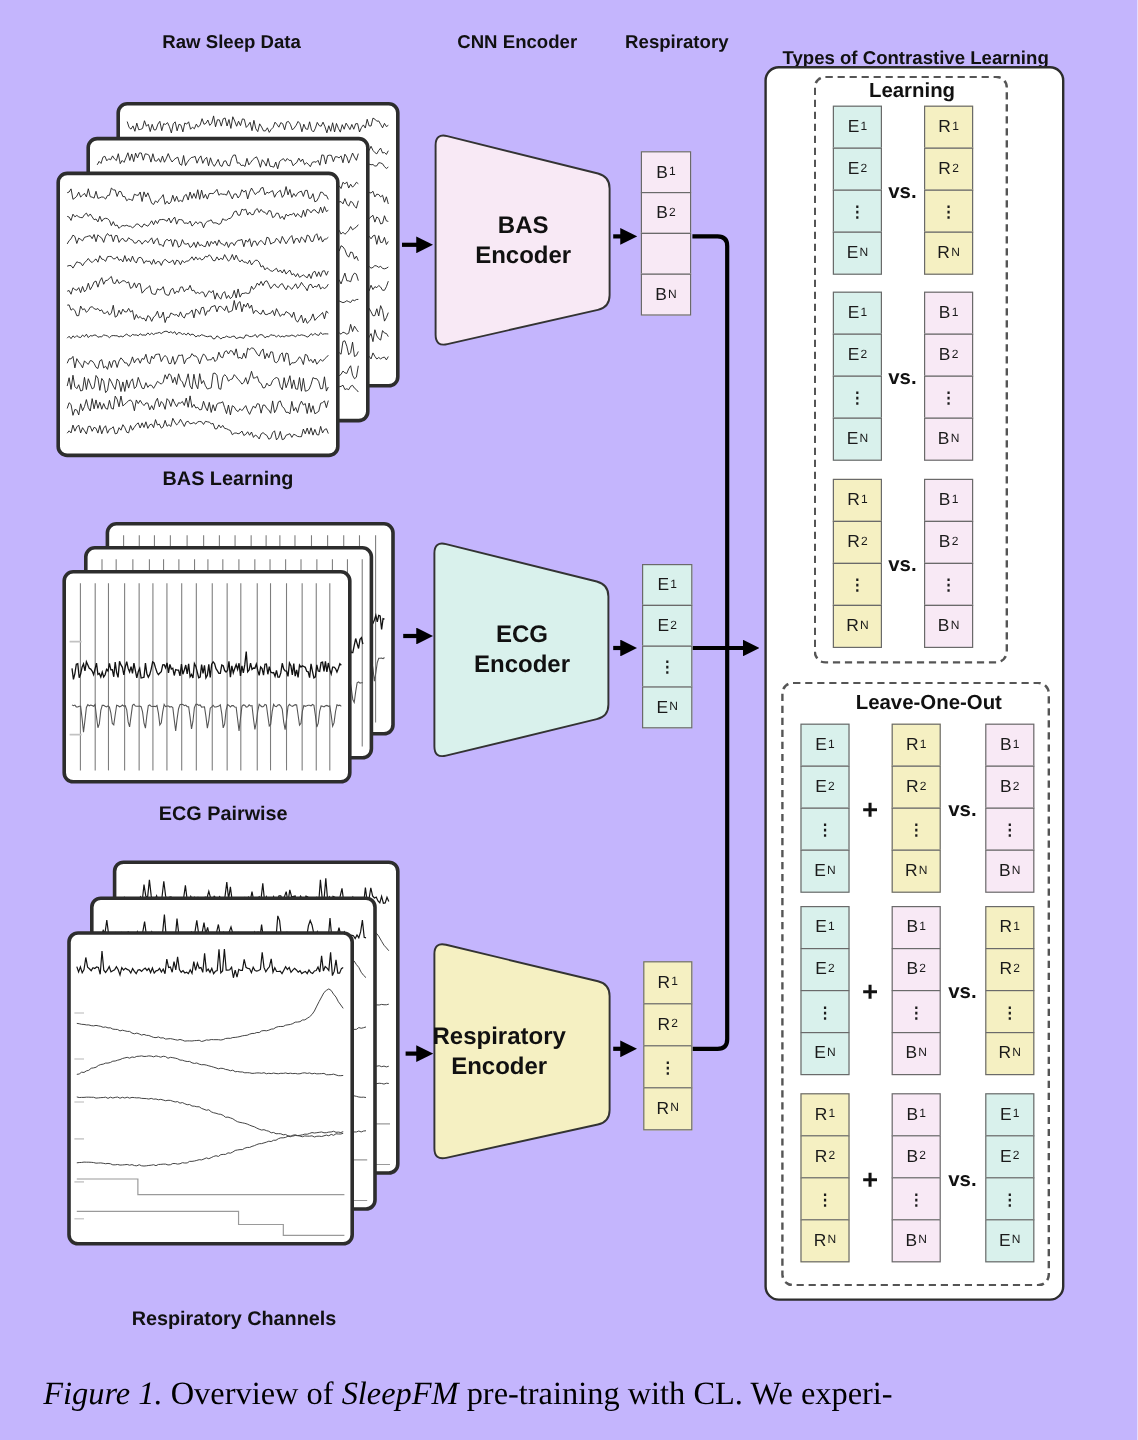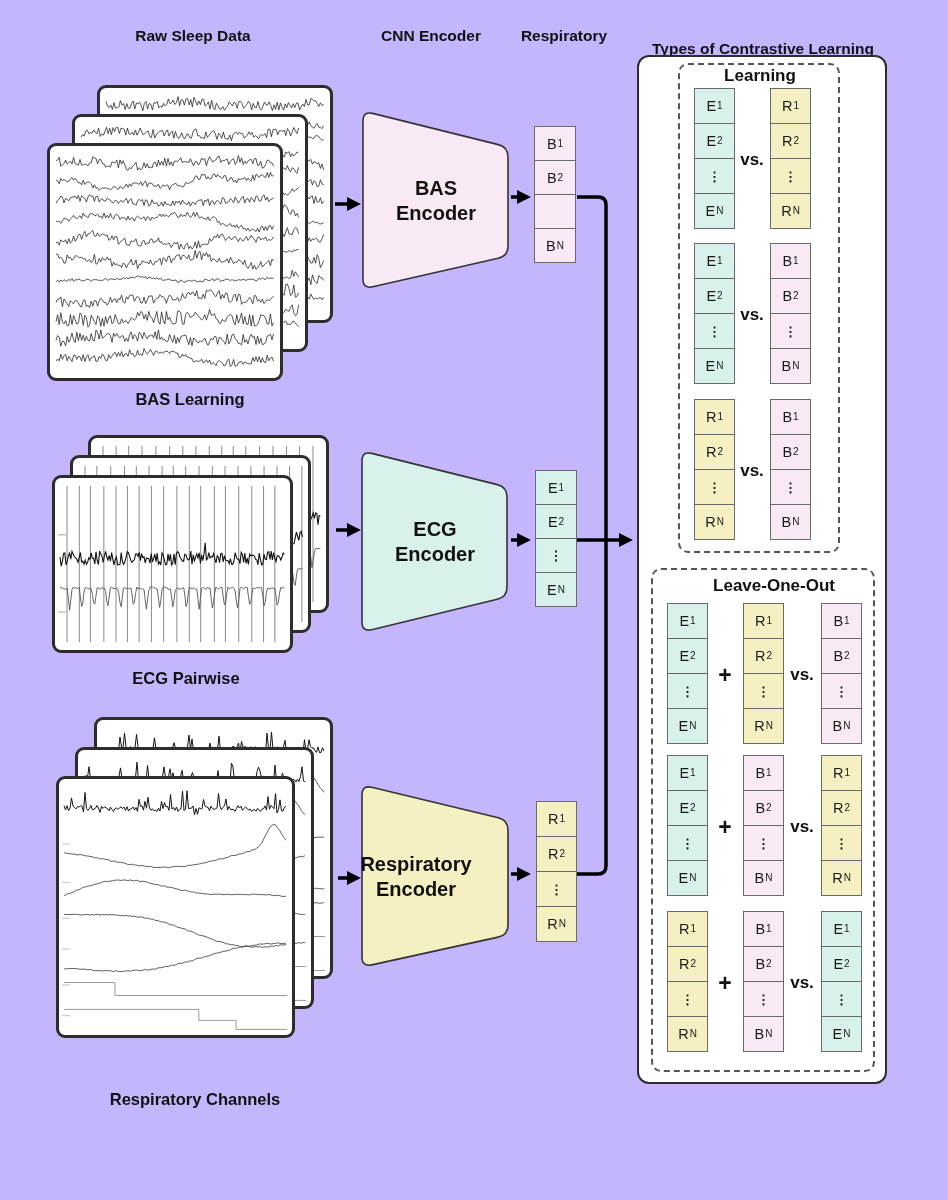--- a/index.html
+++ b/index.html
@@ -255,20 +255,23 @@
   </div>
   <div class="enc-label" style="left:435px;top:542px;">
     <span>ECG</span>
     <span>Encoder</span>
   </div>
   <div class="enc-label" style="left:416px;top:877px;">
     <span>Respiratory</span>
     <span>Encoder</span>
   </div>
 
+  <div class="caption">
+    <span class="it">Figure 1.</span><span> Overview of </span><span class="it">SleepFM</span><span> pre-training with CL. We experi-</span>
+  </div>
 <div class="cell" style="left: 534px; top: 126px; width: 42px; height: 35px; background: rgb(248, 233, 245);">
       <span>B</span>
       <sub>1</sub>
     </div>
     <div class="cell" style="left: 534px; top: 160px; width: 42px; height: 35px; background: rgb(248, 233, 245);">
       <span>B</span>
       <sub>2</sub>
     </div>
     <div class="cell" style="left: 534px; top: 194px; width: 42px; height: 35px; background: rgb(248, 233, 245);"></div>
     <div class="cell" style="left: 534px; top: 228px; width: 42px; height: 35px; background: rgb(248, 233, 245);">

